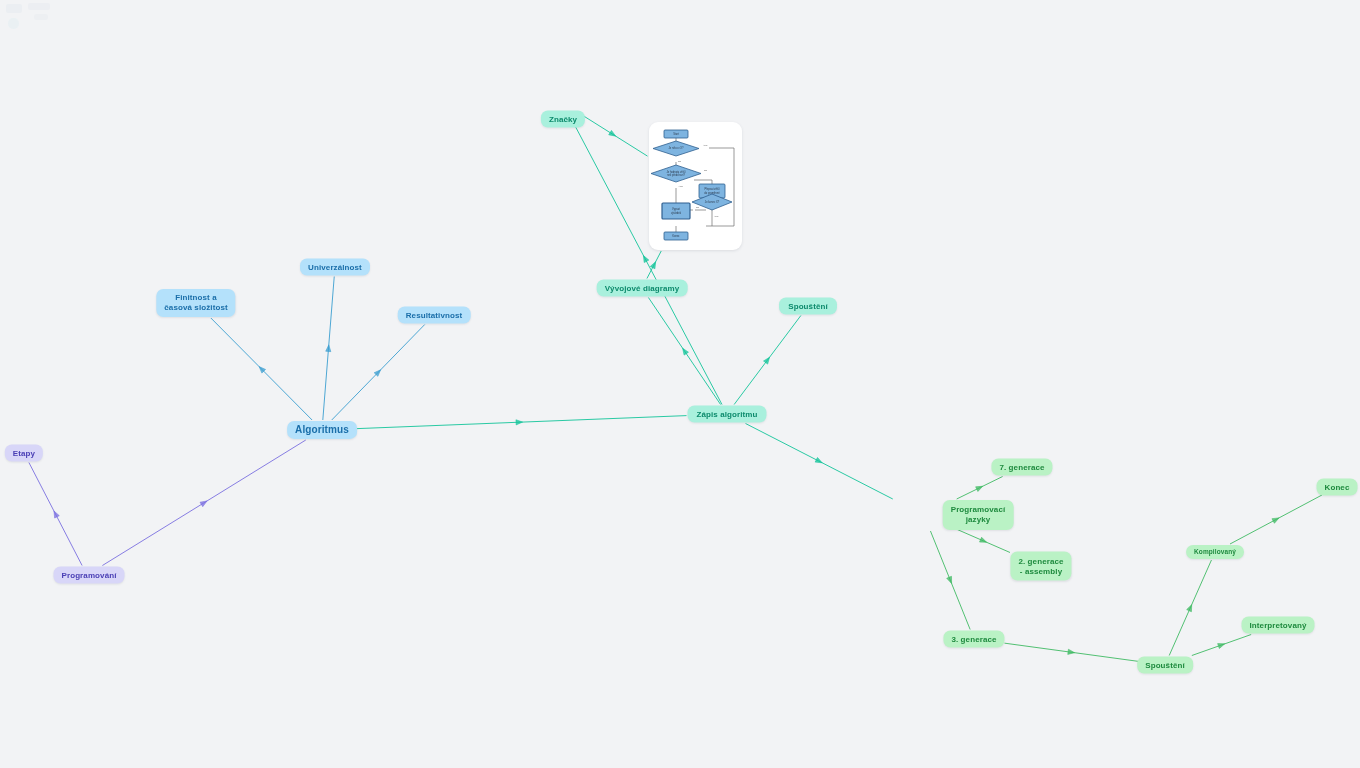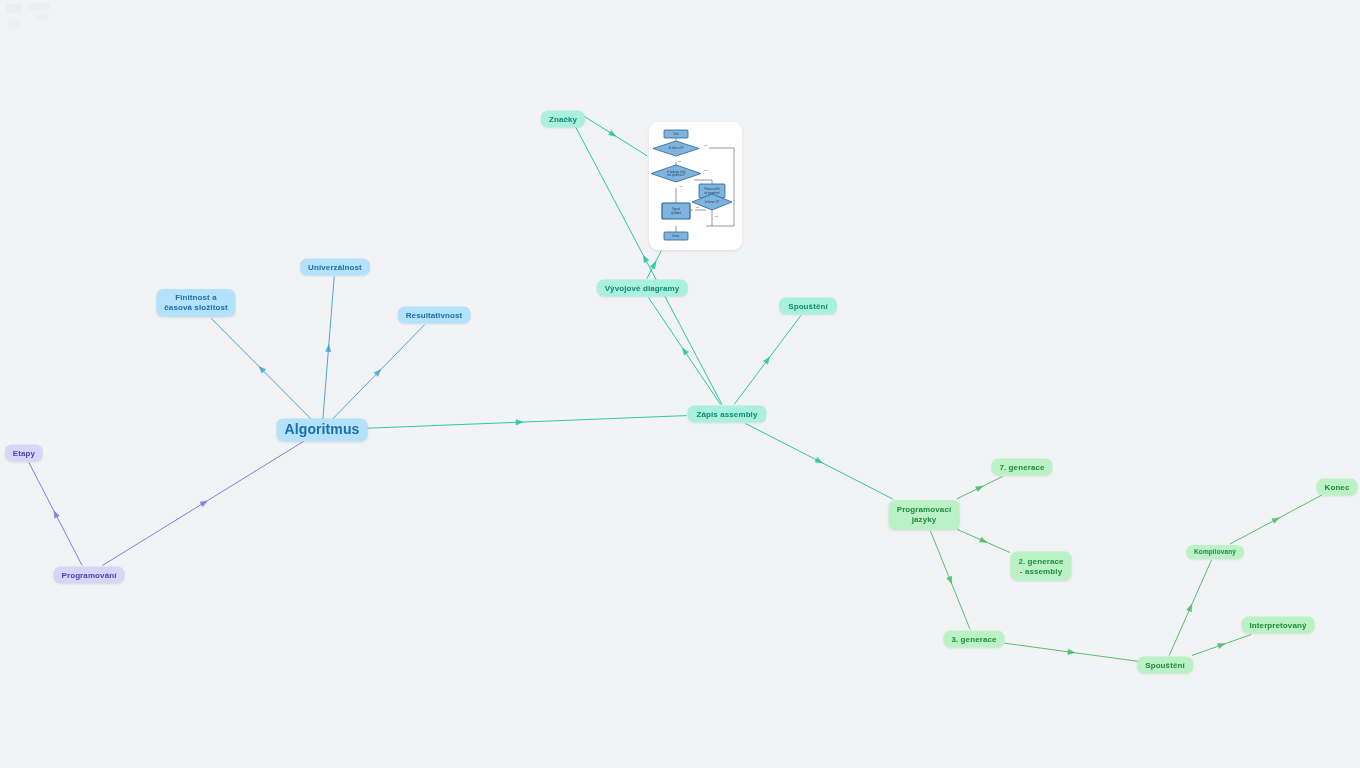--- a/index.html
+++ b/index.html
@@ -46,21 +46,21 @@
     cursor: pointer;
     user-select: none;
   }
   .n-purple { background: #d8d6f8; color: #4a3fb5; }
   .n-blue   { background: #b4e1fb; color: #1a6ea9; }
   .n-teal   { background: #a9f0dd; color: #0c8a6c; }
   .n-green  { background: #baf2c5; color: #1e8a3e; }
 
   .fs-sm  { font-size: 6.5px; }
   .fs-md  { font-size: 8px; }
-  .fs-lg  { font-size: 14px; }
+  .fs-lg  { font-size: 10px; }
 
   
   #flow-card {
     position: absolute;
     left: 649px;
     top: 122px;
     width: 93px;
     height: 128px;
     background: #ffffff;
     border-radius: 9px;
@@ -217,25 +217,25 @@
     </svg>
   </div>
 
 <div class="node n-purple fs-md" style="left: 24px; top: 453px; min-width: 36px; min-height: 17px;">Etapy</div>
     <div class="node n-purple fs-md" style="left: 89px; top: 575px; min-width: 71px; min-height: 17px;">Programování</div>
     <div class="node n-blue fs-lg" style="left: 322px; top: 430px; min-width: 58px; min-height: 18px;">Algoritmus</div>
     <div class="node n-blue fs-md" style="left: 196px; top: 303px; min-width: 78px; min-height: 28px;">Finitnost a
 časová složitost</div>
     <div class="node n-blue fs-md" style="left: 335px; top: 267px; min-width: 70px; min-height: 17px;">Univerzálnost</div>
     <div class="node n-blue fs-md" style="left: 434px; top: 315px; min-width: 71px; min-height: 17px;">Resultativnost</div>
-    <div class="node n-teal fs-md" style="left: 727px; top: 414px; min-width: 79px; min-height: 17px;">Zápis assembly</div>
+    <div class="node n-teal fs-md" style="left: 727px; top: 414px; min-width: 79px; min-height: 17px;">Zápis algoritmu</div>
     <div class="node n-teal fs-md" style="left: 563px; top: 103px; min-width: 42px; min-height: 17px; margin-top: 16px;">Značky</div>
     <div class="node n-teal fs-md" style="left: 642px; top: 288px; min-width: 90px; min-height: 17px;">Vývojové diagramy</div>
     <div class="node n-teal fs-md" style="left: 808px; top: 306px; min-width: 58px; min-height: 17px;">Spouštění</div>
-    <div class="node n-green fs-md" style="left: 924px; top: 515px; min-width: 64px; min-height: 30px;">Programovací
+    <div class="node n-green fs-md" style="left: 978px; top: 515px; min-width: 64px; min-height: 30px;">Programovací
 jazyky</div>
     <div class="node n-green fs-md" style="left: 1022px; top: 467px; min-width: 59px; min-height: 17px;">7. generace</div>
     <div class="node n-green fs-md" style="left: 1041px; top: 566px; min-width: 60px; min-height: 29px;">2. generace
 - assembly</div>
     <div class="node n-green fs-md" style="left: 974px; top: 639px; min-width: 59px; min-height: 17px;">3. generace</div>
     <div class="node n-green fs-md" style="left: 1165px; top: 665px; min-width: 52px; min-height: 17px;">Spouštění</div>
     <div class="node n-green fs-sm" style="left: 1215px; top: 552px; min-width: 49px; min-height: 14px;">Kompilovaný</div>
     <div class="node n-green fs-md" style="left: 1278px; top: 625px; min-width: 72px; min-height: 17px; border-radius: 7px;">Interpretovaný</div>
     <div class="node n-green fs-md" style="left: 1337px; top: 487px; min-width: 28px; min-height: 17px;">Konec</div>
   </div>

